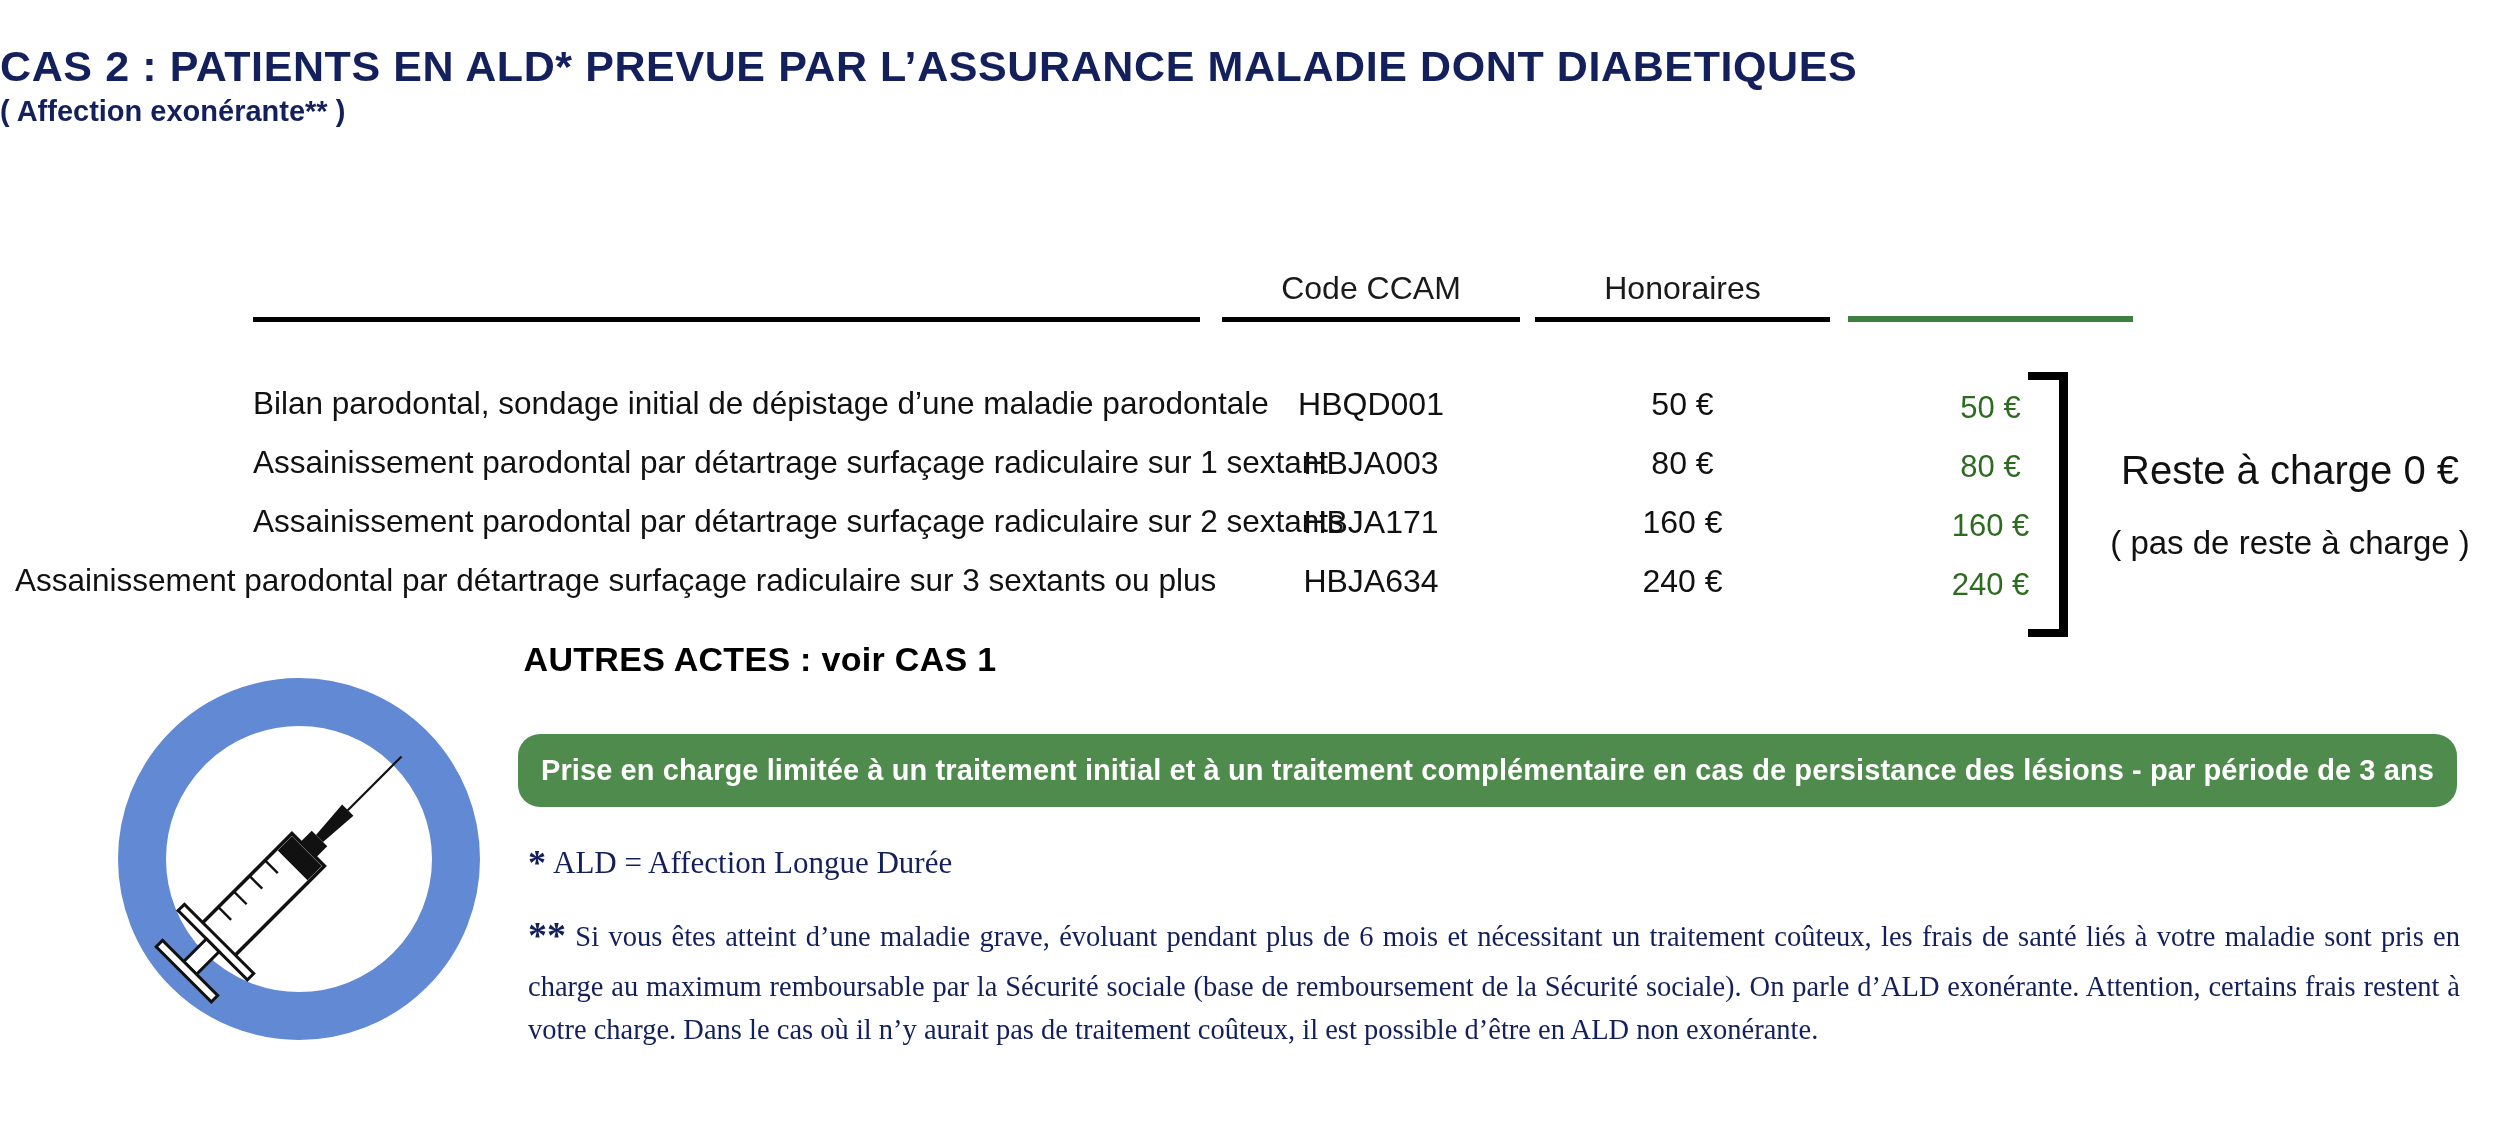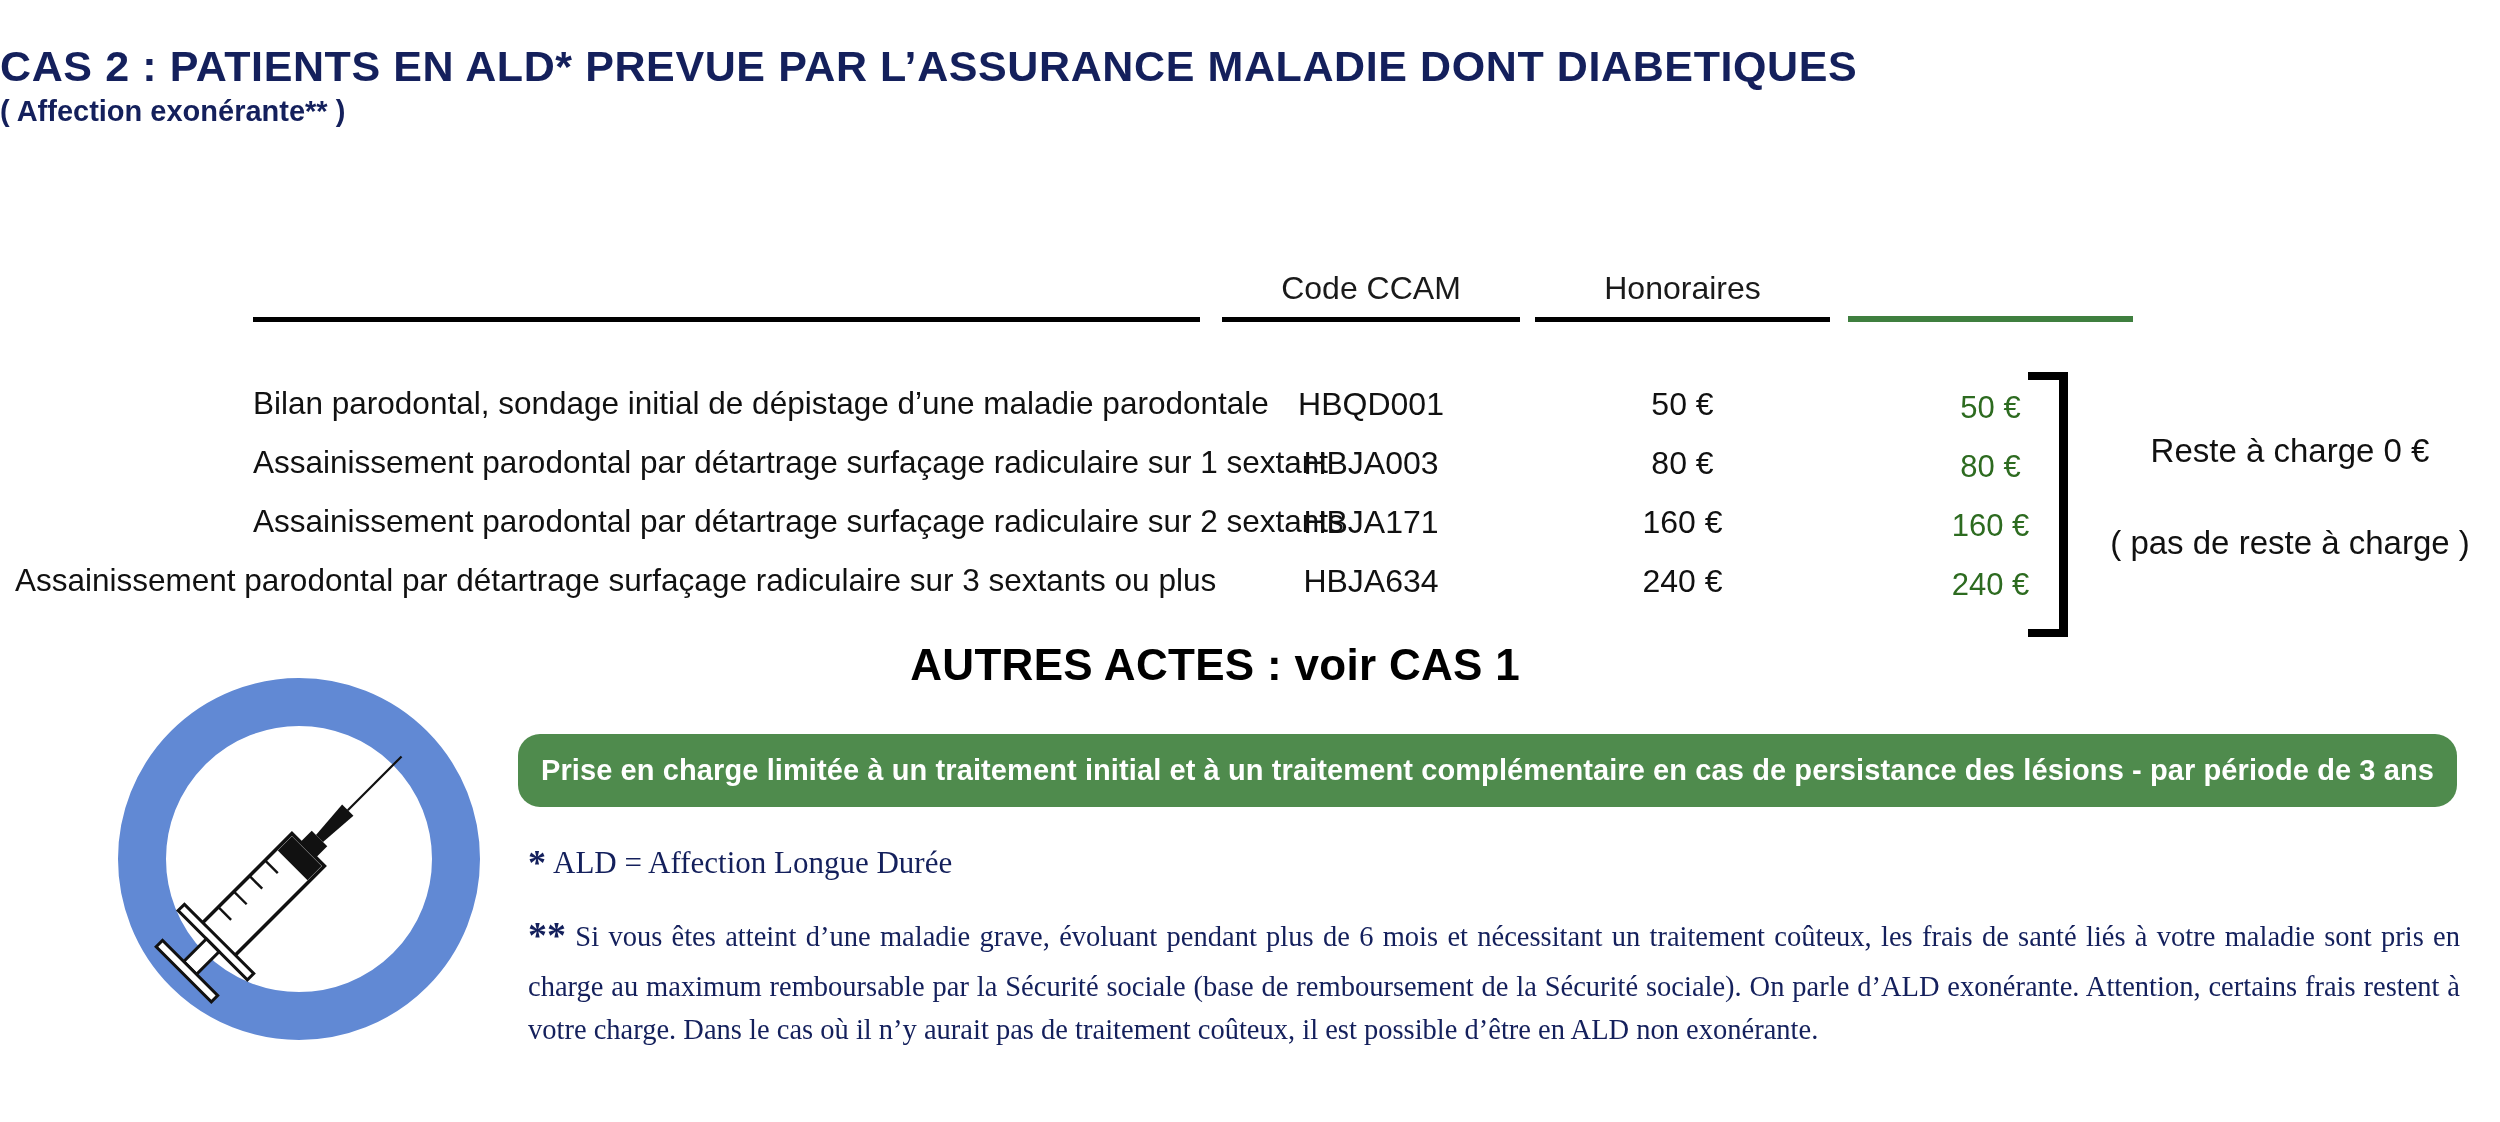--- a/index.html
+++ b/index.html
@@ -116,46 +116,46 @@
     border-top: 8px solid #000;
     border-right: 9px solid #000;
     border-bottom: 8px solid #000;
     box-sizing: border-box;
   }
 
   
   #reste-charge {
     position: absolute;
     left: 2090px;
-    top: 432px;
+    top: 448px;
     width: 400px;
     text-align: center;
-    font-size: 33px;
+    font-size: 40px;
     color: #111111;
     white-space: nowrap;
   }
   #pas-de-reste {
     position: absolute;
     left: 2110px;
     top: 520px;
     width: 360px;
     text-align: center;
     font-size: 33px;
     color: #111111;
     line-height: 1.42;
   }
 
   
   #autres-actes {
     position: absolute;
     left: 0;
     top: 640px;
     width: 1520px;
-    text-align: right;
-    font-size: 44px;
+    text-align: center;
+    font-size: 34px;
     font-weight: bold;
     color: #000000;
     letter-spacing: 0.3px;
   }
 
   
   #syringe-badge {
     position: absolute;
     left: 118px;
     top: 678px;

